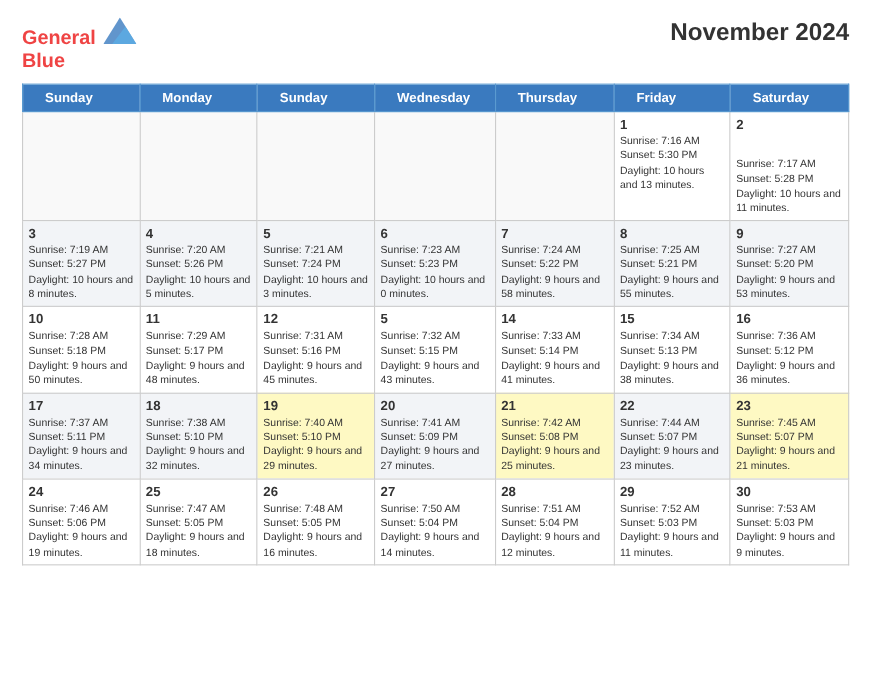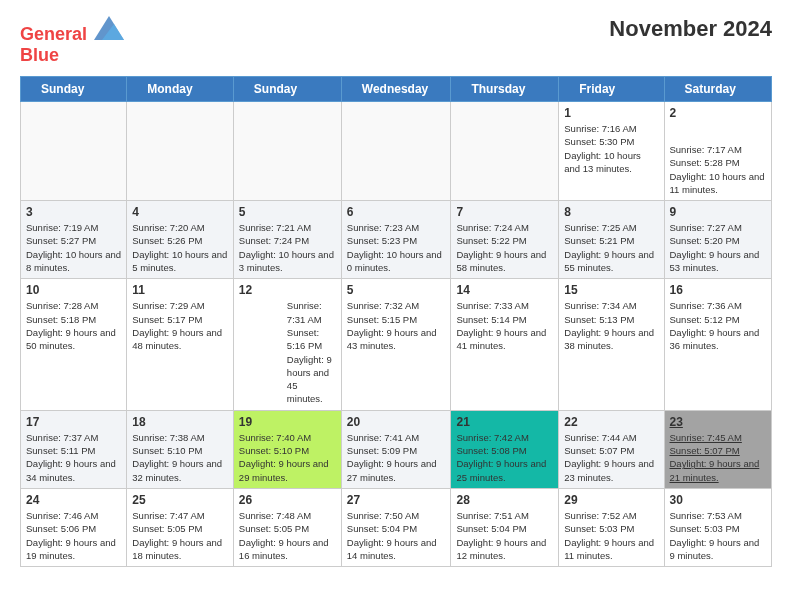--- a/index.html
+++ b/index.html
@@ -193,21 +193,21 @@
 Daylight: 9 hours and 50 minutes.</div>
           </td>
           <td>
             <span class="day-number">11</span>
             <div class="day-info" style="white-space: pre-line;">Sunrise: 7:29 AM
 Sunset: 5:17 PM
 Daylight: 9 hours and 48 minutes.</div>
           </td>
           <td>
             <span class="day-number">12</span>
-            <div class="day-info" style="white-space: pre-line; margin-left: 48px;">Sunrise: 7:31 AM
+            <div class="day-info" style="white-space: pre-line;">Sunrise: 7:31 AM
 Sunset: 5:16 PM
 Daylight: 9 hours and 45 minutes.</div>
           </td>
           <td>
             <span class="day-number">5</span>
             <div class="day-info" style="white-space: pre-line;">Sunrise: 7:32 AM
 Sunset: 5:15 PM
 Daylight: 9 hours and 43 minutes.</div>
           </td>
           <td>
@@ -235,45 +235,45 @@
             <div class="day-info" style="white-space: pre-line;">Sunrise: 7:37 AM
 Sunset: 5:11 PM
 Daylight: 9 hours and 34 minutes.</div>
           </td>
           <td style="background: rgb(242, 244, 247);">
             <span class="day-number">18</span>
             <div class="day-info" style="white-space: pre-line;">Sunrise: 7:38 AM
 Sunset: 5:10 PM
 Daylight: 9 hours and 32 minutes.</div>
           </td>
-          <td style="background: #bef264;">
+          <td style="background: #fef9c3;">
             <span class="day-number">19</span>
             <div class="day-info" style="white-space: pre-line;">Sunrise: 7:40 AM
 Sunset: 5:10 PM
 Daylight: 9 hours and 29 minutes.</div>
           </td>
           <td style="background: rgb(242, 244, 247);">
             <span class="day-number">20</span>
             <div class="day-info" style="white-space: pre-line;">Sunrise: 7:41 AM
 Sunset: 5:09 PM
 Daylight: 9 hours and 27 minutes.</div>
           </td>
-          <td style="background: #14b8a6;">
+          <td style="background: #fef9c3;">
             <span class="day-number">21</span>
             <div class="day-info" style="white-space: pre-line;">Sunrise: 7:42 AM
 Sunset: 5:08 PM
 Daylight: 9 hours and 25 minutes.</div>
           </td>
           <td style="background: rgb(242, 244, 247);">
             <span class="day-number">22</span>
             <div class="day-info" style="white-space: pre-line;">Sunrise: 7:44 AM
 Sunset: 5:07 PM
 Daylight: 9 hours and 23 minutes.</div>
           </td>
-          <td style="background: #a3a3a3; text-decoration: underline;">
+          <td style="background: #fef9c3;">
             <span class="day-number">23</span>
             <div class="day-info" style="white-space: pre-line;">Sunrise: 7:45 AM
 Sunset: 5:07 PM
 Daylight: 9 hours and 21 minutes.</div>
           </td>
         </tr>
         <tr>
           <td>
             <span class="day-number">24</span>
             <div class="day-info" style="white-space: pre-line;">Sunrise: 7:46 AM

